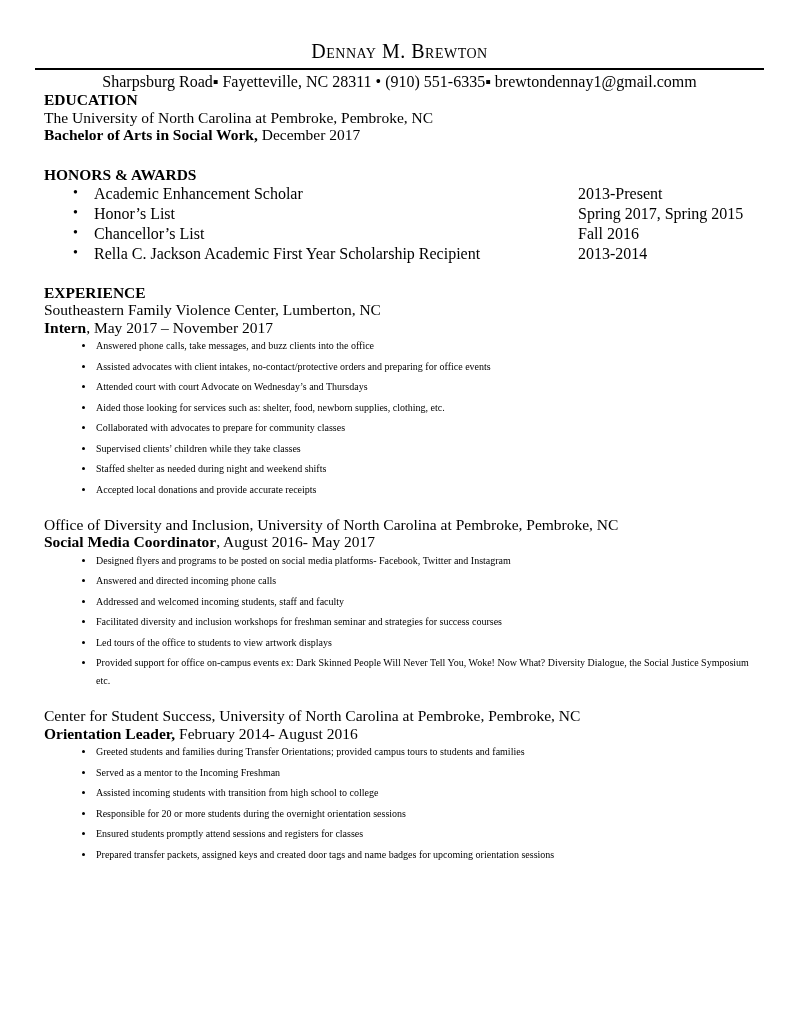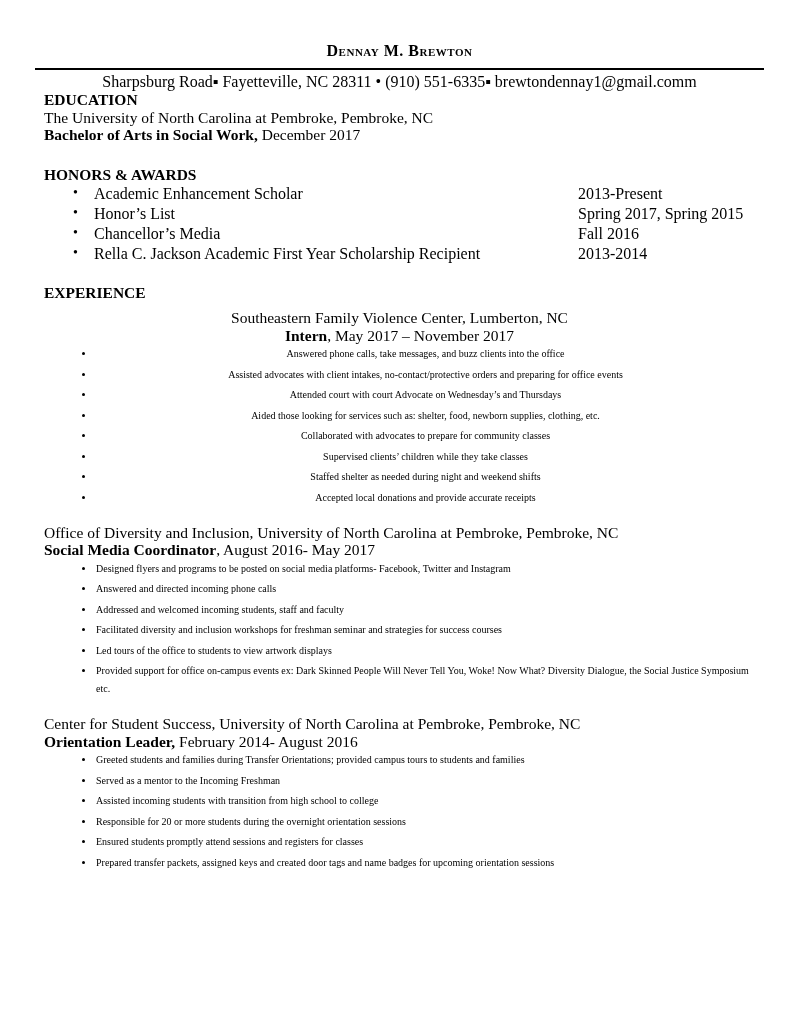--- a/index.html
+++ b/index.html
@@ -15,22 +15,22 @@
     background: #ffffff;
   }
   
   .name-wrap {
     margin: 0 -9px;
     border-bottom: 2px solid #000;
     text-align: center;
   }
   .resume-name {
     display: inline-block;
-    font-size: 16px;
-    font-weight: 700;
+    font-size: 20px;
+    font-weight: 400;
     font-variant: small-caps;
     letter-spacing: 0.5px;
     line-height: 34px;
   }
   .contact-line {
     text-align: center;
     font-size: 16px;
     line-height: 19px;
     margin-top: 2px;
   }
@@ -59,21 +59,21 @@
     top: -1px;
     font-size: 14px;
   }
   .honor-date {
     position: absolute;
     left: 484px; top: 0;
     white-space: nowrap;
   }
   
   .job { margin-top: 17px; }
-  .job.first { margin-top: 8px; text-align: center; }
+  .job.first { margin-top: 0; }
   ul.job-bullets { list-style: disc outside; padding-left: 51px; margin-top: 1px; }
   ul.job-bullets li {
     font-size: 10px;
     line-height: 18px;
     margin-bottom: 2.5px;
     padding-left: 1px;
   }
 </style>
 </head>
 <body>
@@ -91,21 +91,21 @@
     <h2 class="section-heading">EDUCATION</h2>
     <div class="txt">The University of North Carolina at Pembroke, Pembroke, NC</div>
     <div class="txt"><span class="bold">Bachelor of Arts in Social Work,</span><span> December 2017</span></div>
   </section>
 
   <section class="section-honors">
     <h2 class="section-heading">HONORS &amp; AWARDS</h2>
     <ul class="honors-list">
       <li><span>Academic Enhancement Scholar</span><span class="honor-date">2013-Present</span></li>
       <li><span>Honor’s List</span><span class="honor-date">Spring 2017, Spring 2015</span></li>
-      <li><span>Chancellor’s Media</span><span class="honor-date">Fall 2016</span></li>
+      <li><span>Chancellor’s List</span><span class="honor-date">Fall 2016</span></li>
       <li><span>Rella C. Jackson Academic First Year Scholarship Recipient</span><span class="honor-date">2013-2014</span></li>
     </ul>
   </section>
 
   <section class="section-experience">
     <h2 class="section-heading">EXPERIENCE</h2>
 
     <div class="job first">
       <div class="txt">Southeastern Family Violence Center, Lumberton, NC</div>
       <div class="txt"><span class="bold">Intern</span><span>, May 2017 – November 2017</span></div>

